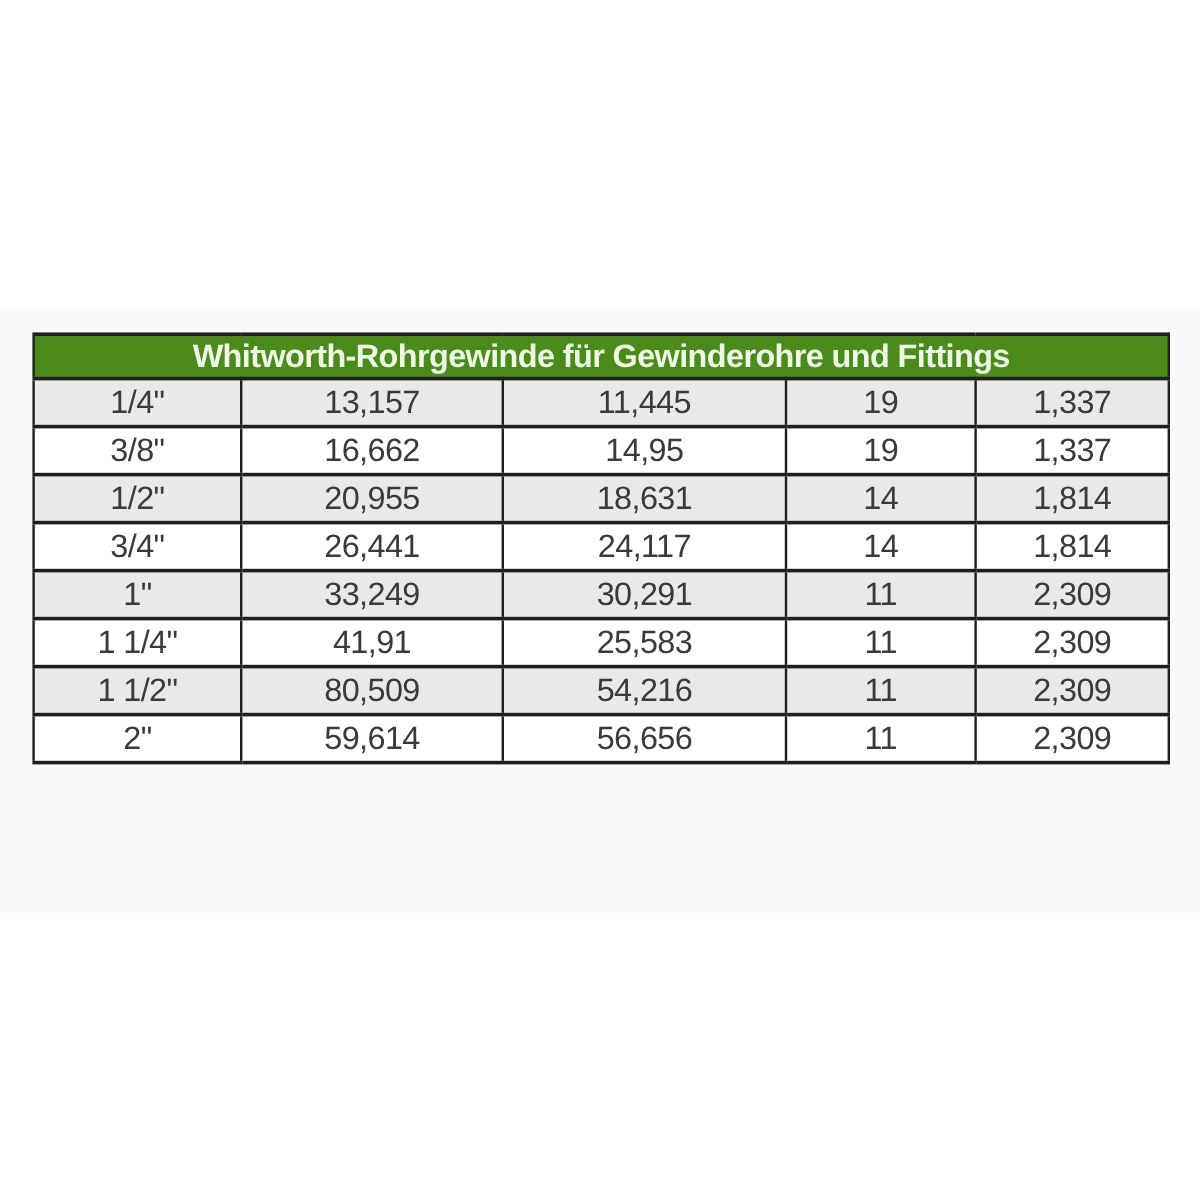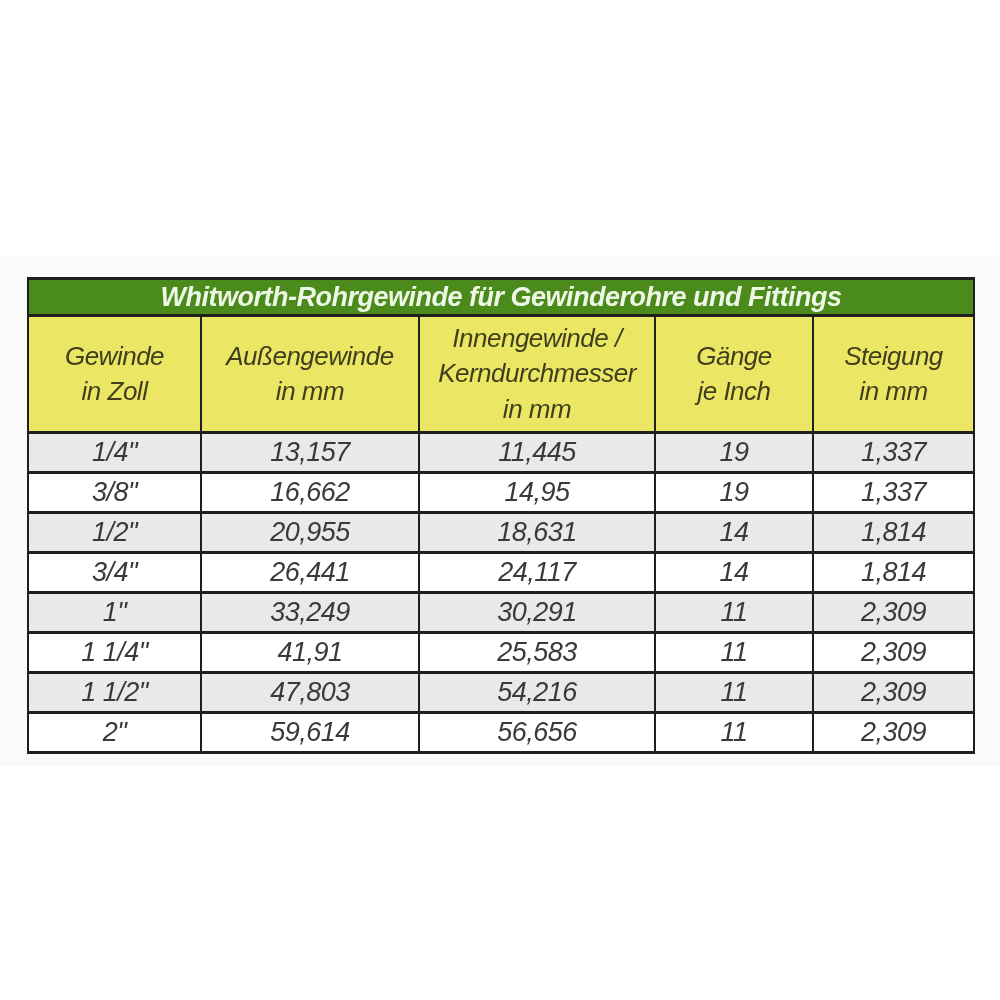--- a/index.html
+++ b/index.html
@@ -12,21 +12,21 @@
     --header-text: #3f3f1d;
     --cell-text: #3a3a3a;
   }
   * { margin: 0; padding: 0; box-sizing: border-box; }
   html, body {
     width: 1000px; height: 1000px;
     background: #ffffff;
     font-family: "Liberation Sans", "DejaVu Sans", sans-serif;
     overflow: hidden;
   }
-  .page { position: relative; width: 1000px; height: 980px; font-style: italic; }
+  .page { position: relative; width: 1000px; height: 980px; }
   .band {
     position: absolute;
     left: 0; top: 257px;
     width: 1000px; height: 509px;
     background: #fafafa;
   }
   table.thread-table {
     position: absolute;
     left: 27px; top: 277px;
     width: 946px;
@@ -82,33 +82,20 @@
       <col style="width:173px">
       <col style="width:218px">
       <col style="width:236px">
       <col style="width:158px">
       <col style="width:161px">
     </colgroup>
     <thead>
       <tr class="title-row">
         <th colspan="5">Whitworth-Rohrgewinde für Gewinderohre und Fittings</th>
       </tr>
-      <tr class="col-header-row">
-        <th>Gewinde
-in Zoll</th>
-        <th>Außengewinde
-in mm</th>
-        <th>Innengewinde /
-Kerndurchmesser
-in mm</th>
-        <th>Gänge
-je Inch</th>
-        <th>Steigung
-in mm</th>
-      </tr>
     </thead>
     <tbody>
         <tr class="row-gray">
           <td>1/4"</td>
           <td>13,157</td>
           <td>11,445</td>
           <td>19</td>
           <td>1,337</td>
         </tr>
         <tr class="row-white">
@@ -141,21 +128,21 @@
         </tr>
         <tr class="row-white">
           <td>1 1/4"</td>
           <td>41,91</td>
           <td>25,583</td>
           <td>11</td>
           <td>2,309</td>
         </tr>
         <tr class="row-gray">
           <td>1 1/2"</td>
-          <td>47,803</td>
+          <td>80,509</td>
           <td>54,216</td>
           <td>11</td>
           <td>2,309</td>
         </tr>
         <tr class="row-white">
           <td>2"</td>
           <td>59,614</td>
           <td>56,656</td>
           <td>11</td>
           <td>2,309</td>

